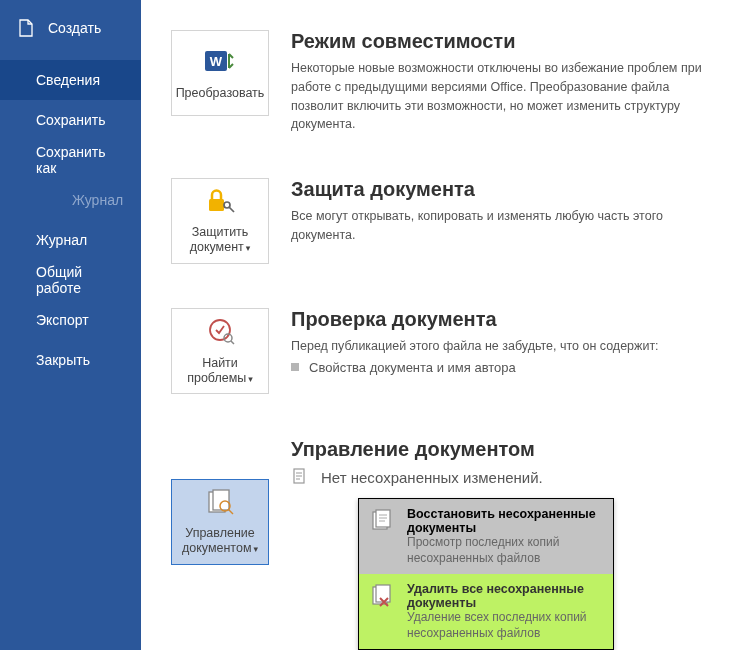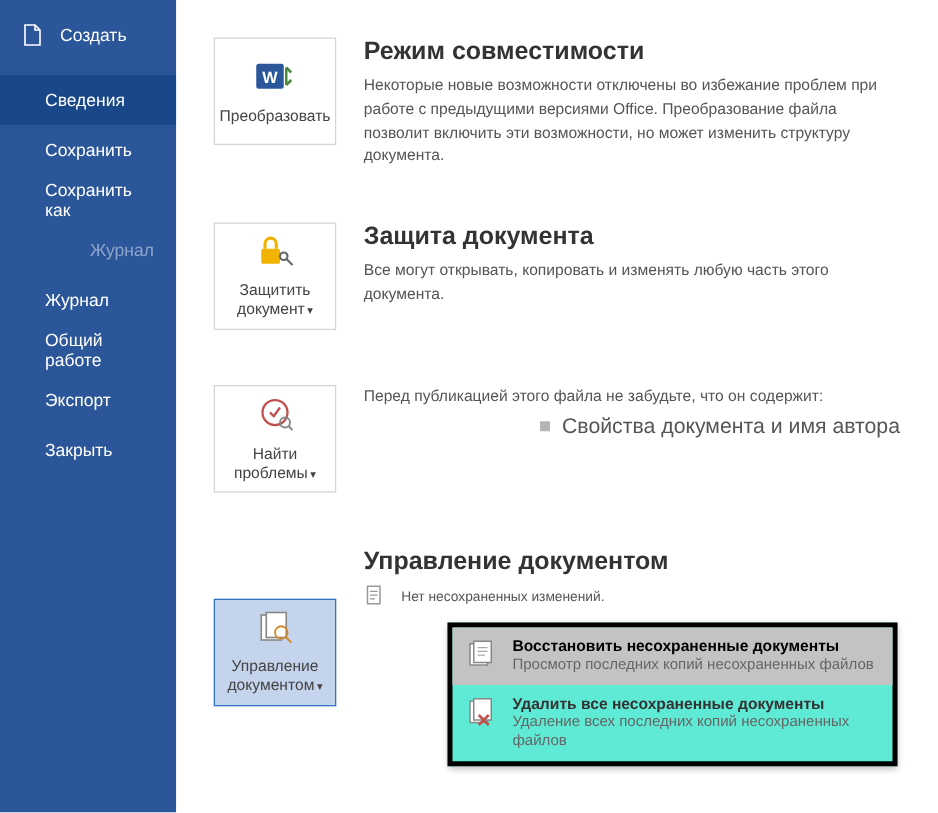--- a/index.html
+++ b/index.html
@@ -77,31 +77,31 @@
   color: #333;
   margin-bottom: 6px;
 }
 .section-text {
   font-size: 12.5px;
   color: #555;
   line-height: 1.5;
 }
 .bullet-row{
   display:flex;align-items:center;gap:10px;margin-top:4px;
-  font-size:17px;color:#555;justify-content:flex-end;
+  font-size:13px;color:#555;
 }
 .bullet-box{width:8px;height:8px;background:#b5b5b5;}
-.doc-row{display:flex;align-items:center;gap:12px;margin-top:0;font-size:11px;color:#555;}
+.doc-row{display:flex;align-items:center;gap:12px;margin-top:0;font-size:15px;color:#555;}
 .dropdown{
   position:absolute;
   left: 217px;
   top: 498px;
-  width: 360px;
-  border:4px solid #000000;
-  background:#5eead4;
+  width: 256px;
+  border:1px solid #000000;
+  background:#bef264;
   box-shadow:0 2px 5px rgba(0,0,0,0.25);
 }
 .dd-item{
   display:flex;gap:10px;padding:8px 10px;cursor:pointer;
 }
 .dd-item.hover{background:#c3c3c3;}
 .dd-item .dd-ico{flex-shrink:0;width:28px;height:28px;display:flex;align-items:flex-start;justify-content:center;}
 .dd-title{font-weight:600;font-size:12.5px;color:#333;}
 .dd-item.hover .dd-title{color:#000;}
 .dd-desc{font-size:12px;color:#666;line-height:1.3;}
@@ -190,20 +190,21 @@
         <svg width="30" height="30" viewBox="0 0 30 30">
             <circle cx="15" cy="14" r="10" fill="none" stroke="#c0504d" stroke-width="1.8"></circle>
             <path d="M11 14l3 3 5-7" fill="none" stroke="#c0504d" stroke-width="1.8"></path>
             <circle cx="23" cy="22" r="4" fill="none" stroke="#888" stroke-width="1.5"></circle>
             <path d="M26 25l3 3" stroke="#888" stroke-width="1.5"></path>
           </svg>
       </span>
       <span class="tile-label"><span>Найти проблемы</span><span class="chev">▾</span></span>
     </div>
     <div class="section-body">
+      <div class="section-title">Проверка документа</div>
       <div class="section-text">Перед публикацией этого файла не забудьте, что он содержит:</div>
       <div class="bullet-row">
         <span class="bullet-box"></span>
         <span>Свойства документа и имя автора</span>
       </div>
     </div>
   </div>
 
   <div class="section">
     <div class="tile pressed">

